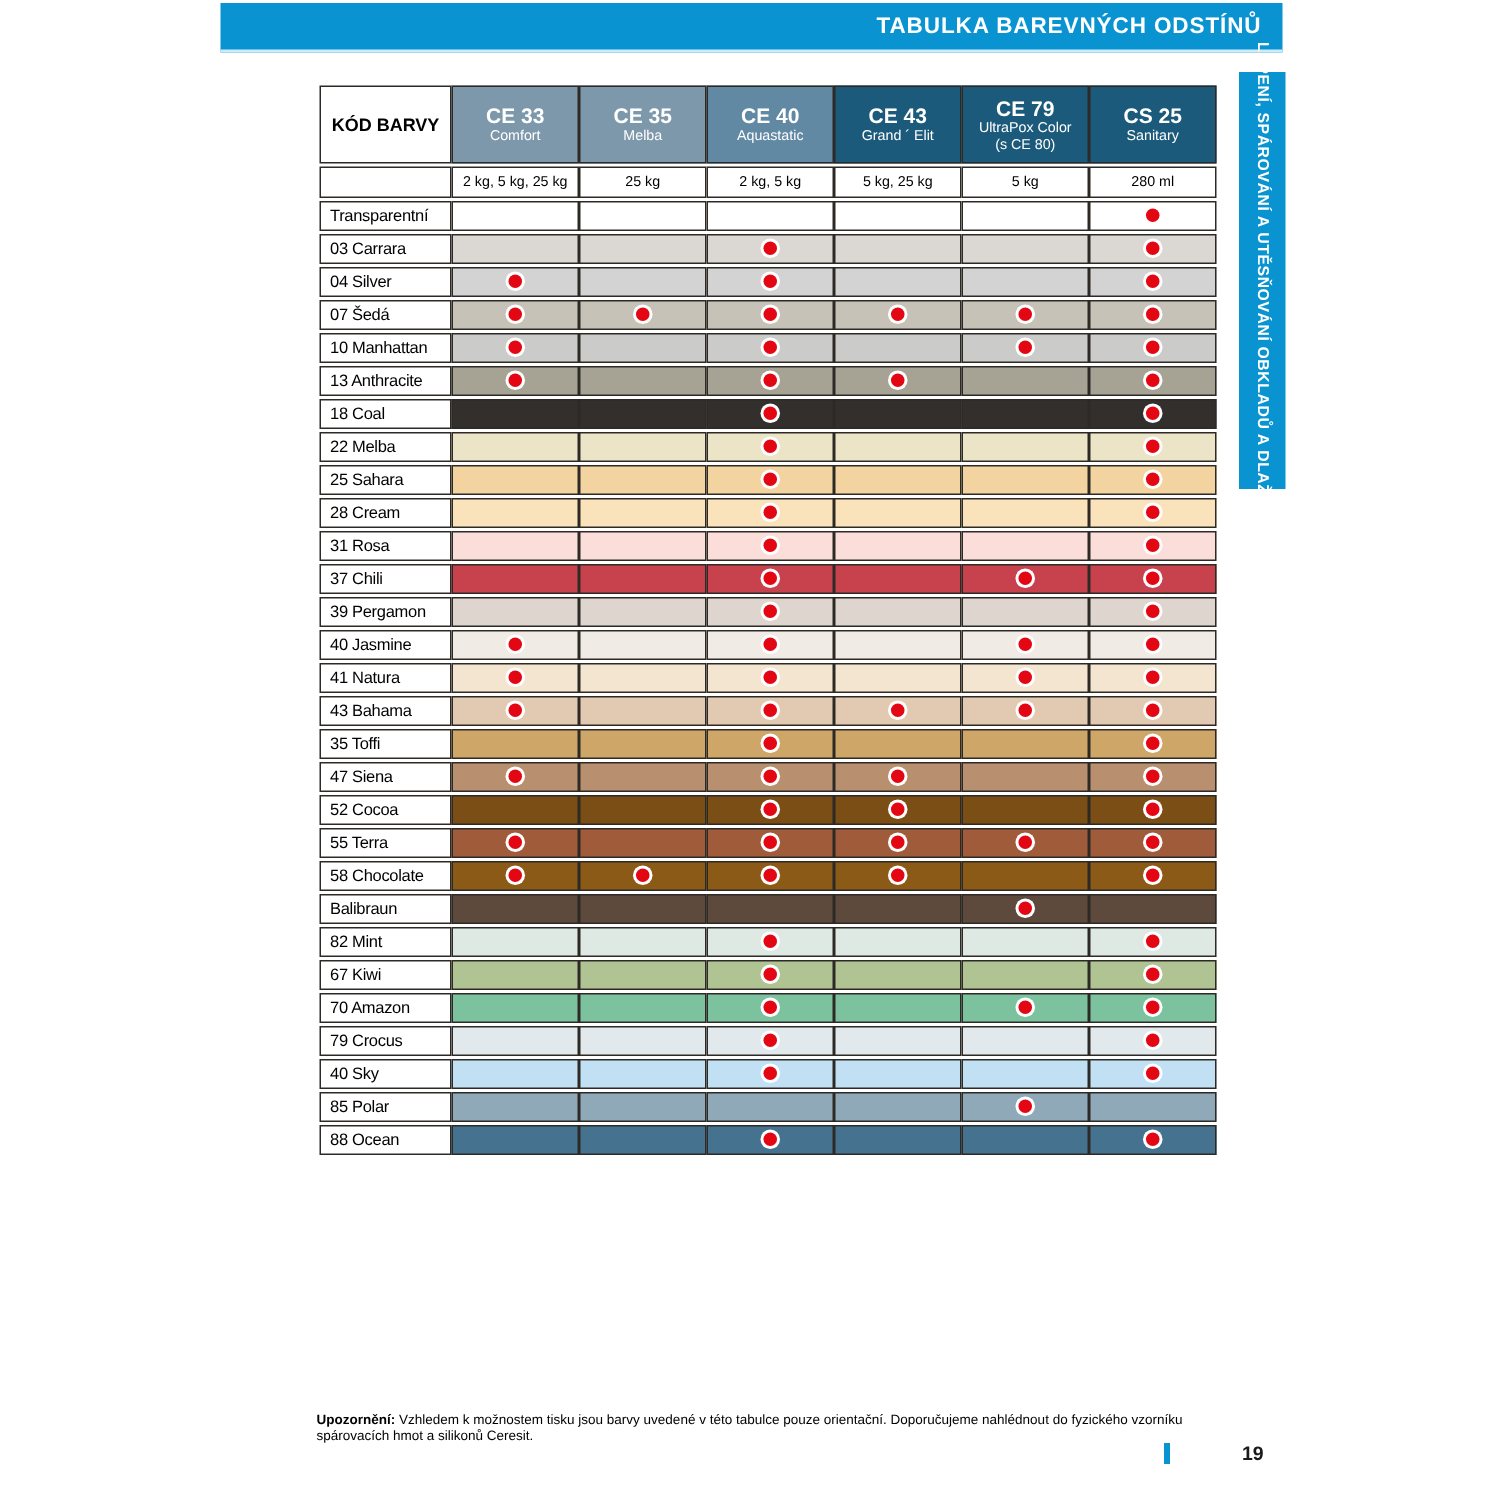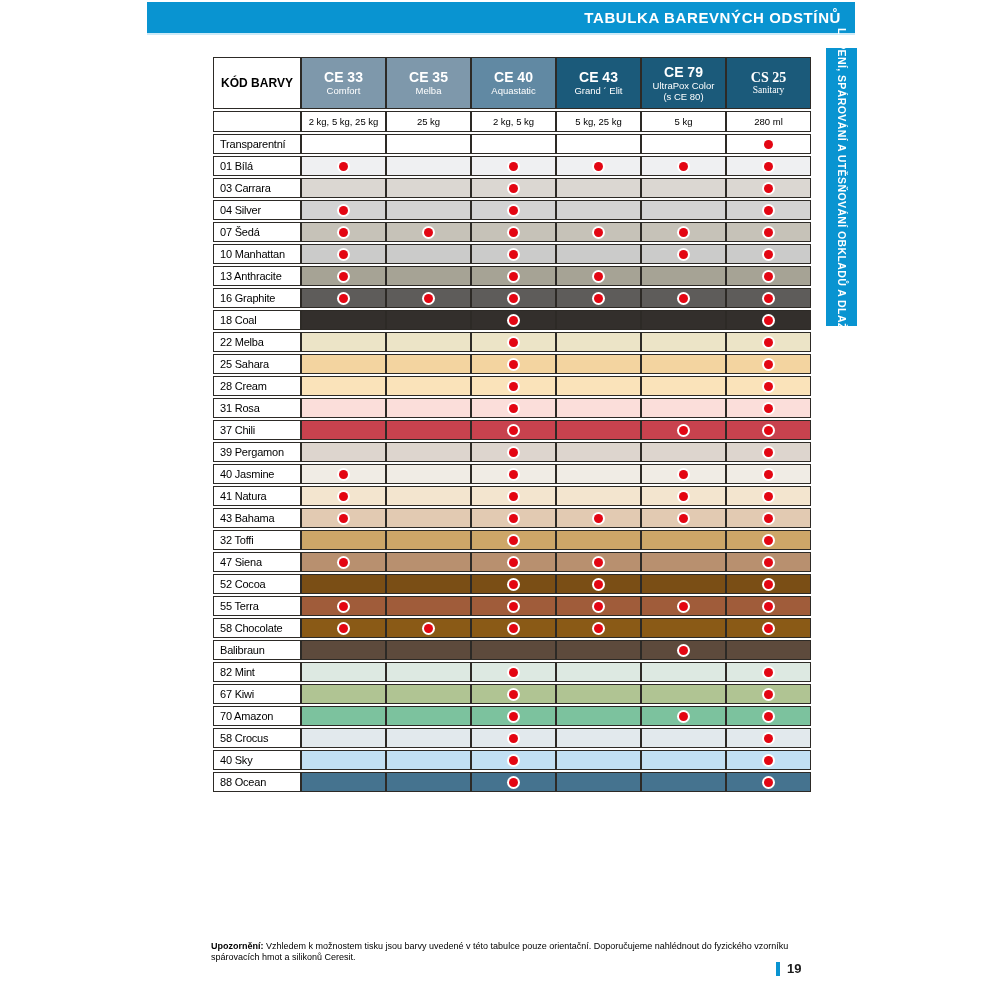--- a/index.html
+++ b/index.html
@@ -42,21 +42,21 @@
   .dot { display:inline-block; width:9px; height:9px; border-radius:50%;
          box-shadow:0 0 0 2px #fff; vertical-align:middle; }
 
   .note { position:absolute; left:211px; top:941px; width:600px; font-size:9px;
           line-height:11px; color:#000; }
   .note b { font-weight:bold; }
 
   .pagenum { position:absolute; left:776px; top:961px; display:flex;
              align-items:center; }
   .pagenum .bar { display:inline-block; width:4px; height:14px; margin-right:7px; }
-  .pagenum .num { font-size:13px; font-weight:bold; color:#1a1a1a; }
+  .pagenum .num { font-size:13px; font-weight:bold; color:#1a1a1a;margin-left:41px; }
 </style>
 </head>
 <body>
 
 <div class="topbar" style="background: rgb(9, 148, 209);">
   <span>TABULKA BAREVNÝCH ODSTÍNŮ</span>
 </div>
 
 <div class="side-tab" style="background: rgb(9, 148, 209);">
   <span>LEPENÍ, SPÁROVÁNÍ A UTĚSŇOVÁNÍ OBKLADŮ A DLAŽBY</span>
@@ -89,21 +89,21 @@
         </th>
         <th class="prod" style="background: rgb(27, 90, 122);">
           <span class="code">CE 43</span>
           <span class="pname">Grand ´ Elit</span>
         </th>
         <th class="prod" style="background: rgb(27, 90, 122);">
           <span class="code">CE 79</span>
           <span class="pname">UltraPox Color</span>
           <span class="pname">(s CE 80)</span>
         </th>
-        <th class="prod" style="background: rgb(27, 90, 122); font-family: Liberation Serif, serif;">
+        <th class="prod" style="background: rgb(27, 90, 122);">
           <span class="code">CS 25</span>
           <span class="pname">Sanitary</span>
         </th>
       </tr>
     <tr>
       <td class="blank"></td>
     <td class="pkg">2 kg, 5 kg, 25 kg</td>
         <td class="pkg">25 kg</td>
         <td class="pkg">2 kg, 5 kg</td>
         <td class="pkg">5 kg, 25 kg</td>
@@ -115,29 +115,20 @@
       <tr>
         <td class="lbl">Transparentní</td>
         <td class="cell" style="background: rgb(255, 255, 255);"></td>
         <td class="cell" style="background: rgb(255, 255, 255);"></td>
         <td class="cell" style="background: rgb(255, 255, 255);"></td>
         <td class="cell" style="background: rgb(255, 255, 255);"></td>
         <td class="cell" style="background: rgb(255, 255, 255);"></td>
         <td class="cell" style="background: rgb(255, 255, 255);"><span class="dot" style="background: rgb(227, 6, 19);"></span></td>
       </tr>
       <tr>
-        <td class="lbl">01 Bílá</td>
-        <td class="cell" style="background: rgb(239, 240, 242);"><span class="dot" style="background: rgb(227, 6, 19);"></span></td>
-        <td class="cell" style="background: rgb(239, 240, 242);"></td>
-        <td class="cell" style="background: rgb(239, 240, 242);"><span class="dot" style="background: rgb(227, 6, 19);"></span></td>
-        <td class="cell" style="background: rgb(239, 240, 242);"><span class="dot" style="background: rgb(227, 6, 19);"></span></td>
-        <td class="cell" style="background: rgb(239, 240, 242);"><span class="dot" style="background: rgb(227, 6, 19);"></span></td>
-        <td class="cell" style="background: rgb(239, 240, 242);"><span class="dot" style="background: rgb(227, 6, 19);"></span></td>
-      </tr>
-      <tr>
         <td class="lbl">03 Carrara</td>
         <td class="cell" style="background: rgb(219, 215, 210);"></td>
         <td class="cell" style="background: rgb(219, 215, 210);"></td>
         <td class="cell" style="background: rgb(219, 215, 210);"><span class="dot" style="background: rgb(227, 6, 19);"></span></td>
         <td class="cell" style="background: rgb(219, 215, 210);"></td>
         <td class="cell" style="background: rgb(219, 215, 210);"></td>
         <td class="cell" style="background: rgb(219, 215, 210);"><span class="dot" style="background: rgb(227, 6, 19);"></span></td>
       </tr>
       <tr>
         <td class="lbl">04 Silver</td>
@@ -169,29 +160,20 @@
       <tr>
         <td class="lbl">13 Anthracite</td>
         <td class="cell" style="background: rgb(166, 163, 149);"><span class="dot" style="background: rgb(227, 6, 19);"></span></td>
         <td class="cell" style="background: rgb(166, 163, 149);"></td>
         <td class="cell" style="background: rgb(166, 163, 149);"><span class="dot" style="background: rgb(227, 6, 19);"></span></td>
         <td class="cell" style="background: rgb(166, 163, 149);"><span class="dot" style="background: rgb(227, 6, 19);"></span></td>
         <td class="cell" style="background: rgb(166, 163, 149);"></td>
         <td class="cell" style="background: rgb(166, 163, 149);"><span class="dot" style="background: rgb(227, 6, 19);"></span></td>
       </tr>
       <tr>
-        <td class="lbl">16 Graphite</td>
-        <td class="cell" style="background: rgb(94, 92, 90);"><span class="dot" style="background: rgb(227, 6, 19);"></span></td>
-        <td class="cell" style="background: rgb(94, 92, 90);"><span class="dot" style="background: rgb(227, 6, 19);"></span></td>
-        <td class="cell" style="background: rgb(94, 92, 90);"><span class="dot" style="background: rgb(227, 6, 19);"></span></td>
-        <td class="cell" style="background: rgb(94, 92, 90);"><span class="dot" style="background: rgb(227, 6, 19);"></span></td>
-        <td class="cell" style="background: rgb(94, 92, 90);"><span class="dot" style="background: rgb(227, 6, 19);"></span></td>
-        <td class="cell" style="background: rgb(94, 92, 90);"><span class="dot" style="background: rgb(227, 6, 19);"></span></td>
-      </tr>
-      <tr>
         <td class="lbl">18 Coal</td>
         <td class="cell" style="background: rgb(51, 47, 44);"></td>
         <td class="cell" style="background: rgb(51, 47, 44);"></td>
         <td class="cell" style="background: rgb(51, 47, 44);"><span class="dot" style="background: rgb(227, 6, 19);"></span></td>
         <td class="cell" style="background: rgb(51, 47, 44);"></td>
         <td class="cell" style="background: rgb(51, 47, 44);"></td>
         <td class="cell" style="background: rgb(51, 47, 44);"><span class="dot" style="background: rgb(227, 6, 19);"></span></td>
       </tr>
       <tr>
         <td class="lbl">22 Melba</td>
@@ -268,21 +250,21 @@
       <tr>
         <td class="lbl">43 Bahama</td>
         <td class="cell" style="background: rgb(226, 202, 178);"><span class="dot" style="background: rgb(227, 6, 19);"></span></td>
         <td class="cell" style="background: rgb(226, 202, 178);"></td>
         <td class="cell" style="background: rgb(226, 202, 178);"><span class="dot" style="background: rgb(227, 6, 19);"></span></td>
         <td class="cell" style="background: rgb(226, 202, 178);"><span class="dot" style="background: rgb(227, 6, 19);"></span></td>
         <td class="cell" style="background: rgb(226, 202, 178);"><span class="dot" style="background: rgb(227, 6, 19);"></span></td>
         <td class="cell" style="background: rgb(226, 202, 178);"><span class="dot" style="background: rgb(227, 6, 19);"></span></td>
       </tr>
       <tr>
-        <td class="lbl">32 Toffi</td>
+        <td class="lbl">35 Toffi</td>
         <td class="cell" style="background: rgb(205, 166, 104);"></td>
         <td class="cell" style="background: rgb(205, 166, 104);"></td>
         <td class="cell" style="background: rgb(205, 166, 104);"><span class="dot" style="background: rgb(227, 6, 19);"></span></td>
         <td class="cell" style="background: rgb(205, 166, 104);"></td>
         <td class="cell" style="background: rgb(205, 166, 104);"></td>
         <td class="cell" style="background: rgb(205, 166, 104);"><span class="dot" style="background: rgb(227, 6, 19);"></span></td>
       </tr>
       <tr>
         <td class="lbl">47 Siena</td>
         <td class="cell" style="background: rgb(184, 144, 111);"><span class="dot" style="background: rgb(227, 6, 19);"></span></td>
@@ -349,38 +331,47 @@
       <tr>
         <td class="lbl">70 Amazon</td>
         <td class="cell" style="background: rgb(124, 194, 158);"></td>
         <td class="cell" style="background: rgb(124, 194, 158);"></td>
         <td class="cell" style="background: rgb(124, 194, 158);"><span class="dot" style="background: rgb(227, 6, 19);"></span></td>
         <td class="cell" style="background: rgb(124, 194, 158);"></td>
         <td class="cell" style="background: rgb(124, 194, 158);"><span class="dot" style="background: rgb(227, 6, 19);"></span></td>
         <td class="cell" style="background: rgb(124, 194, 158);"><span class="dot" style="background: rgb(227, 6, 19);"></span></td>
       </tr>
       <tr>
-        <td class="lbl">58 Crocus</td>
+        <td class="lbl">79 Crocus</td>
         <td class="cell" style="background: rgb(226, 233, 237);"></td>
         <td class="cell" style="background: rgb(226, 233, 237);"></td>
         <td class="cell" style="background: rgb(226, 233, 237);"><span class="dot" style="background: rgb(227, 6, 19);"></span></td>
         <td class="cell" style="background: rgb(226, 233, 237);"></td>
         <td class="cell" style="background: rgb(226, 233, 237);"></td>
         <td class="cell" style="background: rgb(226, 233, 237);"><span class="dot" style="background: rgb(227, 6, 19);"></span></td>
       </tr>
       <tr>
         <td class="lbl">40 Sky</td>
         <td class="cell" style="background: rgb(194, 224, 244);"></td>
         <td class="cell" style="background: rgb(194, 224, 244);"></td>
         <td class="cell" style="background: rgb(194, 224, 244);"><span class="dot" style="background: rgb(227, 6, 19);"></span></td>
         <td class="cell" style="background: rgb(194, 224, 244);"></td>
         <td class="cell" style="background: rgb(194, 224, 244);"></td>
         <td class="cell" style="background: rgb(194, 224, 244);"><span class="dot" style="background: rgb(227, 6, 19);"></span></td>
       </tr>
       <tr>
+        <td class="lbl">85 Polar</td>
+        <td class="cell" style="background: rgb(143, 169, 184);"></td>
+        <td class="cell" style="background: rgb(143, 169, 184);"></td>
+        <td class="cell" style="background: rgb(143, 169, 184);"></td>
+        <td class="cell" style="background: rgb(143, 169, 184);"></td>
+        <td class="cell" style="background: rgb(143, 169, 184);"><span class="dot" style="background: rgb(227, 6, 19);"></span></td>
+        <td class="cell" style="background: rgb(143, 169, 184);"></td>
+      </tr>
+      <tr>
         <td class="lbl">88 Ocean</td>
         <td class="cell" style="background: rgb(69, 115, 143);"></td>
         <td class="cell" style="background: rgb(69, 115, 143);"></td>
         <td class="cell" style="background: rgb(69, 115, 143);"><span class="dot" style="background: rgb(227, 6, 19);"></span></td>
         <td class="cell" style="background: rgb(69, 115, 143);"></td>
         <td class="cell" style="background: rgb(69, 115, 143);"></td>
         <td class="cell" style="background: rgb(69, 115, 143);"><span class="dot" style="background: rgb(227, 6, 19);"></span></td>
       </tr>
     </tbody>
 </table>

